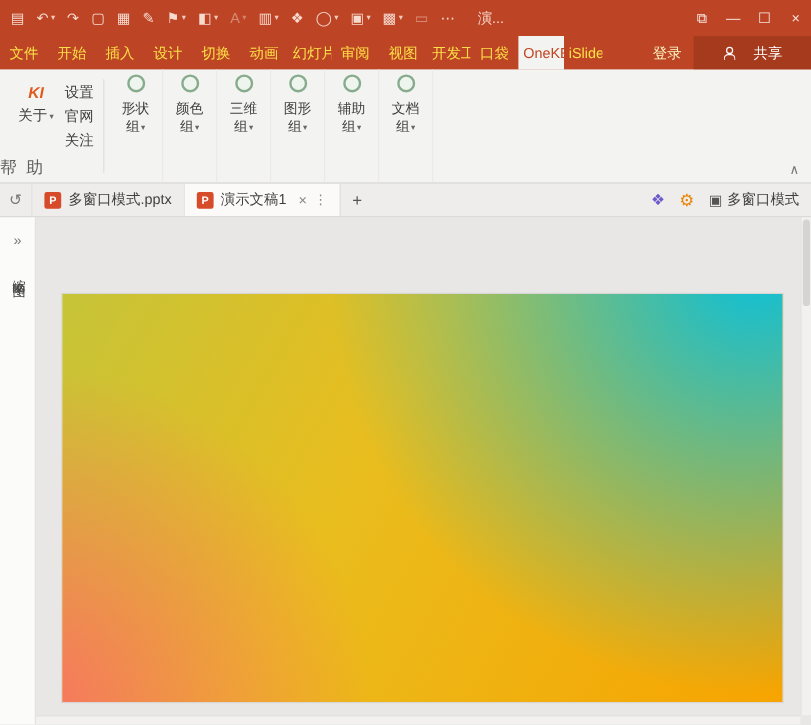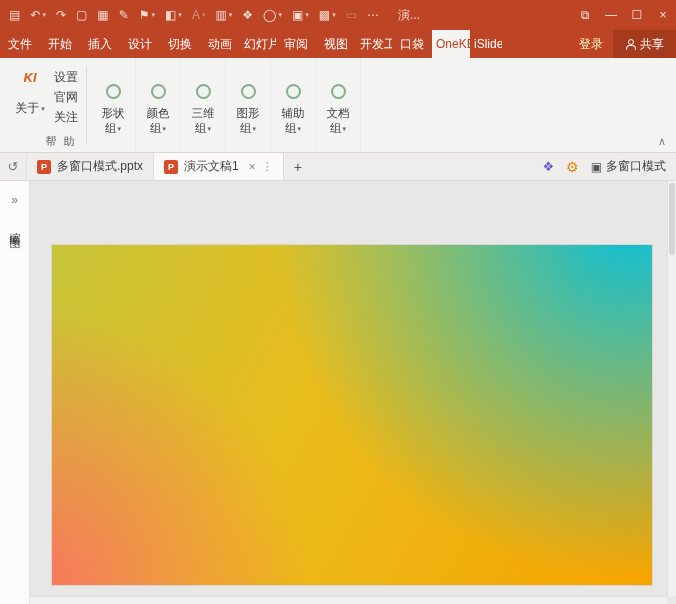--- a/index.html
+++ b/index.html
@@ -13,47 +13,47 @@
   .ticon { display:inline-flex; align-items:center; color:#f6dbcf; padding:0 5px; height:30px; cursor:default; }
   .ticon .glyph { font-size:12px; }
   .ticon.dim { opacity:.45; }
   .caret { font-size:7px; margin-left:2px; color:#f0cabb; }
   .wtitle { color:#f6dbcf; font-size:12px; margin:0 8px 0 14px; white-space:nowrap; }
   .wcontrols { margin-left:auto; display:flex; height:30px; }
   .wc { width:26px; height:30px; display:flex; align-items:center; justify-content:center; color:#f8e3da; font-size:12px; }
 
   
   .tabrow { height:28px; background:var(--c-brand,#bd4425); display:flex; align-items:stretch; flex:none; }
-  .rtab { color:#ffffff; font-size:12px; line-height:28px; padding:0 8px; white-space:nowrap; }
+  .rtab { color:#fde047; font-size:12px; line-height:28px; padding:0 8px; white-space:nowrap; }
   .rtab.clip { overflow:hidden; padding:0 4px; }
   .w32 { width:32px;text-align:right; } .w36 { width:36px; } .w38 { width:38px; }
   .rtab.active { background:#f3f3f1; color:#c1441f; }
   .tellme { display:flex; align-items:center; gap:5px; color:#f0bfae; font-size:12px; padding:0 10px; }
   .bulb { position:relative; width:9px; height:12px; }
   .bulb:before { content:""; position:absolute; top:0; left:0; width:7px; height:7px; border:1px solid #f0bfae; border-radius:50%; }
   .bulb:after { content:""; position:absolute; bottom:0; left:3px; width:3px; height:3px; background:#f0bfae; }
   .spacer { flex:1; }
   .login { color:#fef9c3; font-size:12px; line-height:28px; padding:0 10px; white-space:nowrap; }
-  .share { background:var(--c-brand_dark,#a63a1d); color:#fff; display:flex; align-items:center; gap:5px; font-size:12px; padding:0 12px; white-space:nowrap; }
+  .share { background:var(--c-brand_dark,#a63a1d); color:#fff; display:flex; align-items:center; gap:16px; font-size:12px; padding:0 24px; white-space:nowrap; }
   .person { position:relative; width:10px; height:11px; }
   .person:before { content:""; position:absolute; top:0; left:3px; width:4px; height:4px; border:1px solid #fff; border-radius:50%; }
   .person:after { content:""; position:absolute; bottom:0; left:1px; width:8px; height:4px; border:1px solid #fff; border-bottom:none; border-radius:4px 4px 0 0; }
 
   
   .ribbon { height:95px; background:#f3f3f1; border-bottom:1px solid #d8d6d4; display:flex; position:relative; flex:none; }
   .about-wrap { display:flex; position:relative; padding:8px 4px 0 10px; }
   .about-col { width:40px; display:flex; flex-direction:column; align-items:center; }
   .logo { width:24px; height:22px; font-weight:bold; font-style:italic; font-size:13px; color:#e05a1e; display:flex; align-items:center; justify-content:center; }
-  .about-label { font-size:12px; color:#3f3f3f; margin-top:12px; display:flex; align-items:center; gap:2px; }
+  .about-label { font-size:12px; color:#3f3f3f; margin-top:0; display:flex; align-items:center; gap:2px; }
   .caret2 { font-size:7px; color:#666; }
   .links-col { display:flex; flex-direction:column; margin-left:4px; padding-top:1px; }
   .link { font-size:12px; color:#3f3f3f; line-height:20px; white-space:nowrap; }
-  .group-label { position:absolute; bottom:3px; left:0; width:100%; text-align:center; font-size:11px; color:#606060; letter-spacing:2px; white-space:nowrap;margin-left:20px; }
+  .group-label { position:absolute; bottom:3px; left:0; width:100%; text-align:left; font-size:14px; color:#606060; letter-spacing:2px; white-space:nowrap; }
   .vsep { width:1px; background:#e0deda; margin:8px 4px; }
-  .bigbtn { width:45px; display:flex; flex-direction:column; align-items:center; padding-top:26px; border-right:1px solid #eceae7; }
+  .bigbtn { width:45px; display:flex; flex-direction:column; align-items:center; padding-top:4px; border-right:1px solid #eceae7; }
   .circle { width:15px; height:15px; border-radius:50%; border:2px solid #87ab8d; background:#eef5ee; margin-bottom:7px; }
   .bl { font-size:11.5px; color:#3f3f3f; line-height:15px; display:flex; align-items:center; gap:1px; white-space:nowrap; }
   .collapse { position:absolute; right:10px; bottom:4px; font-size:11px; color:#777; }
 
   
   .docbar { height:28px; background:#efedeb; border-bottom:1px solid #dcdad8; display:flex; align-items:center; flex:none; }
   .hist { width:26px; text-align:center; color:#787878; font-size:13px; }
   .dtab { display:flex; align-items:center; gap:6px; height:27px; padding:0 10px; border-left:1px solid #e2e0de; font-size:12px; color:#3f3f3f; white-space:nowrap; }
   .dtab.active { background:#fbfaf9; border-right:1px solid #dcdad8; }
   .pbadge { width:14px; height:14px; background:#d64b2a; border-radius:2px; color:#fff; font-size:9px; font-weight:bold; display:flex; align-items:center; justify-content:center; flex:none; }

